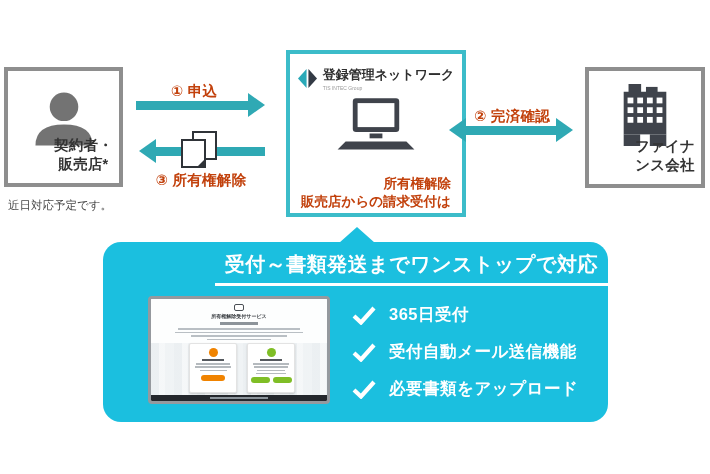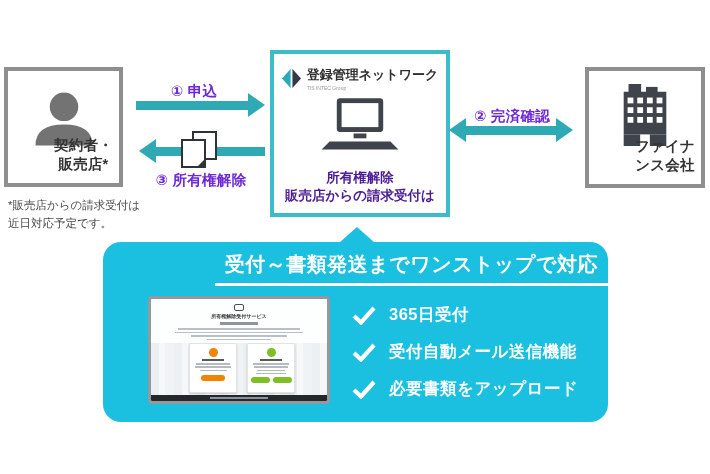--- a/index.html
+++ b/index.html
@@ -11,34 +11,34 @@
   .actor-box { position: absolute; background: #fff; border: 4px solid #8E8E8E; display:flex; flex-direction:column; align-items:center; }
   .left-box  { left: 4px;   top: 67px; width: 119px; height: 120px; }
   .right-box { left: 585px; top: 67px; width: 120px; height: 121px; }
   .actor-label { position:absolute; bottom: 9px; width:100%; text-align:center; font-size: 14.5px; font-weight: bold; color:#333; letter-spacing: .2px; padding-left: 40px; }
   .left-box svg  { margin-top: 17px; }
   .right-box svg { margin-top: 13px; }
 
   .footnote { position:absolute; left: 8px; top: 197px; font-size: 11.5px; color:#4a4a4a; line-height: 1.55; }
 
   
-  .center-box { position:absolute; left:270px; top:50px; width:180px; height:167px; background:#fff; border:4px solid #3CBCC9; display:flex; flex-direction:column; align-items:center; }
+  .center-box { position:absolute; left:286px; top:50px; width:180px; height:167px; background:#fff; border:4px solid #3CBCC9; display:flex; flex-direction:column; align-items:center; }
   .logo-row { display:flex; align-items:center; gap:6px; margin-top: 12px; }
   .logo-texts { display:flex; flex-direction:column; }
   .logo-main { font-size: 13px; font-weight: bold; color:#2e2e2e; }
   .logo-sub  { font-size: 5px; color:#9a9a9a; margin-top: 1px; }
   .laptop-wrap { margin-top: 7px; }
-  .service-text { margin-top: 12px; text-align:center; font-size: 13.5px; font-weight:bold; color:#4c1d95; line-height: 1.35; }
+  .service-text { margin-top: 18px; text-align:right; font-size: 13.5px; font-weight:bold; color:#c2410c; line-height: 1.35; }
 
   
   .bar { position:absolute; height: 9px; background:#2FA9B4; }
   .tri { position:absolute; width:0; height:0; }
   .tri-right { border-top:12.5px solid transparent; border-bottom:12.5px solid transparent; border-left:17px solid #2FA9B4; }
   .tri-left  { border-top:12.5px solid transparent; border-bottom:12.5px solid transparent; border-right:17px solid #2FA9B4; }
-  .arrow-label { position:absolute; font-size: 14.5px; font-weight:bold; color:#6d28d9; text-align:center; letter-spacing:.3px; }
+  .arrow-label { position:absolute; font-size: 14.5px; font-weight:bold; color:#c2410c; text-align:center; letter-spacing:.3px; }
 
   
   .docs { position:absolute; left:181px; top:131px; width:42px; height:40px; }
   .page { position:absolute; width:25px; height:29px; background:#fff; border:2.5px solid #2F3338; }
   .page-back  { left:11px; top:0; }
   .page-front { left:0; top:8px; }
   .page-front::after { content:""; position:absolute; right:-1px; bottom:-1px; width:0; height:0; border-left:8px solid transparent; border-bottom:8px solid #2F3338; }
 
   
   .panel { position:absolute; left:103px; top:242px; width:505px; height:180px; background:#1BBFDF; border-radius:18px; }
@@ -80,21 +80,20 @@
 
   <div class="actor-box left-box">
     <svg width="68" height="58" viewBox="0 0 100 84">
       <circle cx="50" cy="27" r="21" fill="#737373"></circle>
       <path d="M8 84 Q8 53 50 53 Q92 53 92 84 Z" fill="#737373"></path>
     </svg>
     <div class="actor-label">契約者・販売店*</div>
   </div>
 
   <div class="footnote">
-    <div>*販売店からの請求受付は</div>
     <div>近日対応予定です。</div>
   </div>
 
   <div class="arrow-label" style="left:138px; top:82px; width:112px;">① 申込</div>
   <div class="bar" style="left:136px; top:101px; width:114px;"></div>
   <div class="tri tri-right" style="left:248px; top:93px;"></div>
 
   <div class="tri tri-left" style="left:139px; top:139px;"></div>
   <div class="bar" style="left:155px; top:147px; width:110px;"></div>
   <div class="docs">

